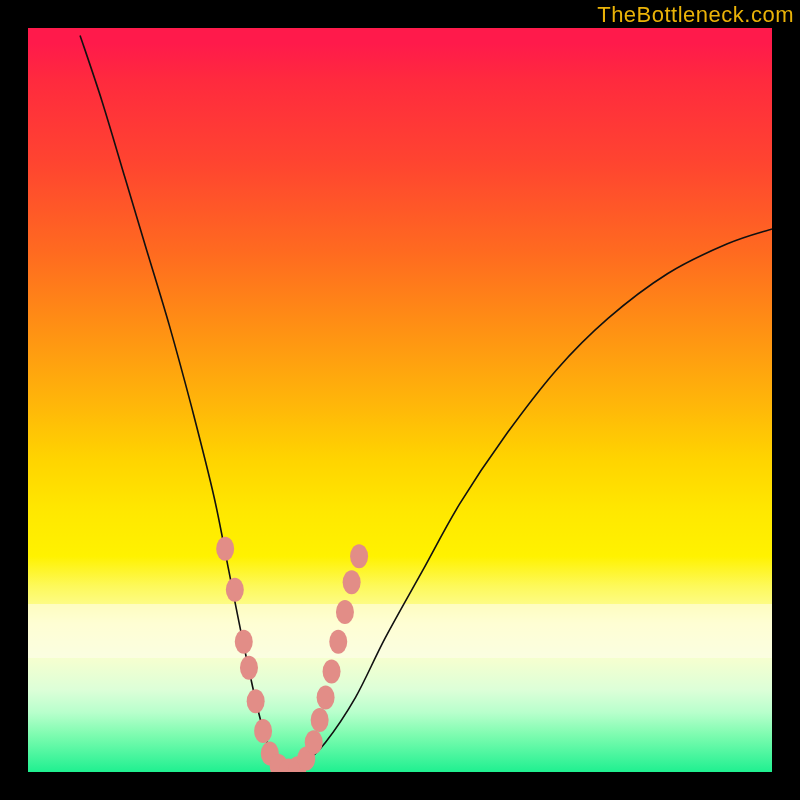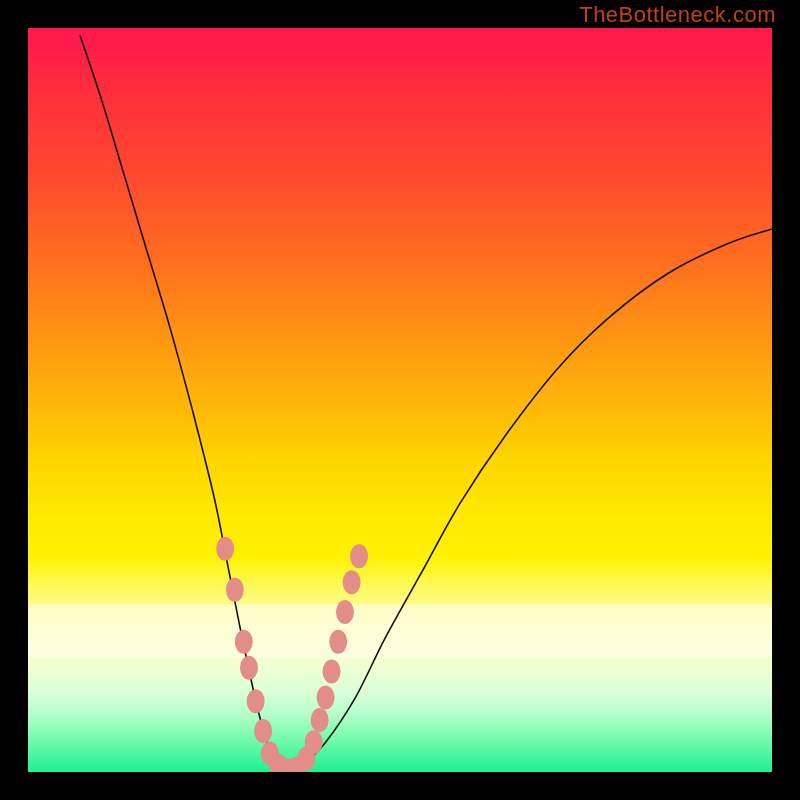--- a/index.html
+++ b/index.html
@@ -9,21 +9,21 @@
           #ff1a4b 0%, #ff1a4b 2%,
           #ff2a3e 7%,  #ff4430 18%,
           #ff6a20 30%, #ff8f14 40%,
           #ffb40a 50%, #ffd400 58%,
           #ffe800 65%, #fff200 71%,
           #fdf95a 75%, #fdffb0 80%,
           #f4ffd0 85%, #dcffd8 89%,
           #b8ffcc 92%, #7efcb0 95%,
           #1ff090 100%)}
   .white-band{position:absolute;left:28px;width:744px;background:#fffef0;opacity:.55}
-  .watermark{position:absolute;top:2px;right:24px;color:#c2410c;font-size:22px;letter-spacing:.5px}
+  .watermark{position:absolute;top:2px;right:6px;color:#eab308;font-size:22px;letter-spacing:.5px}
   svg{position:absolute;left:28px;top:28px}
   .bead{fill:#e28d87}
   .curve{fill:none;stroke:#111;stroke-width:1.6}
 </style>
 </head>
 <body>
 
 <div class="frame">
   <div class="plot"></div>
 

